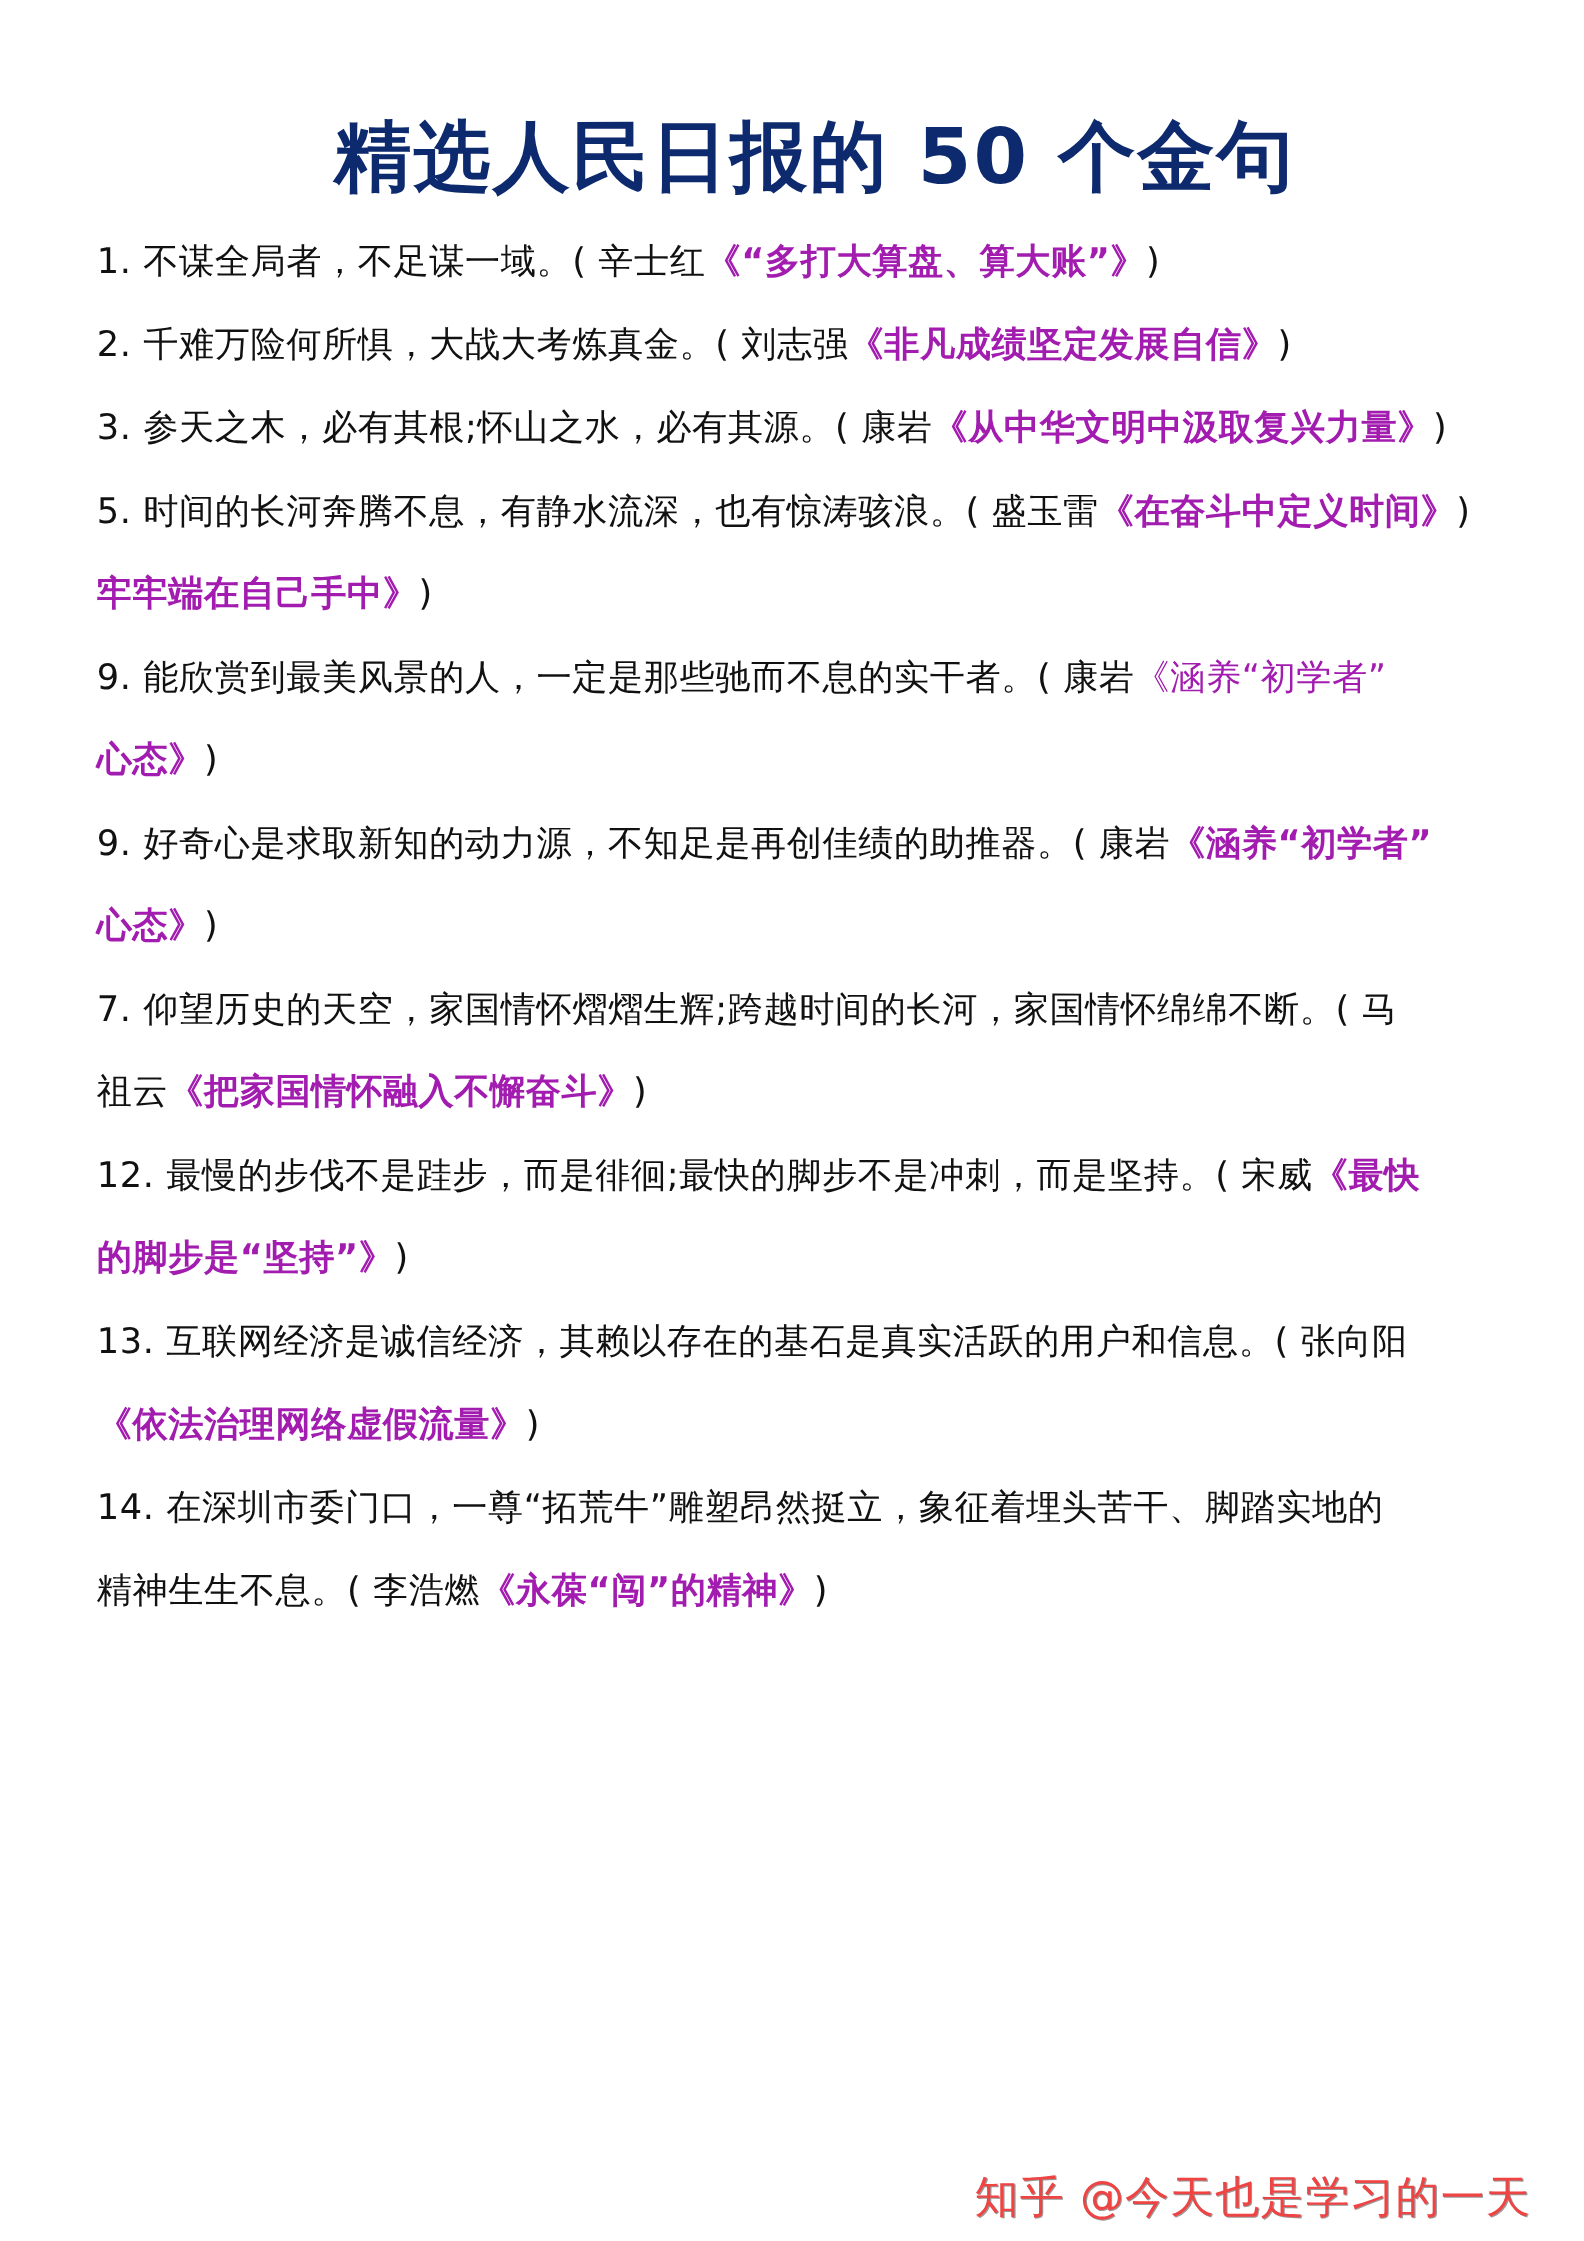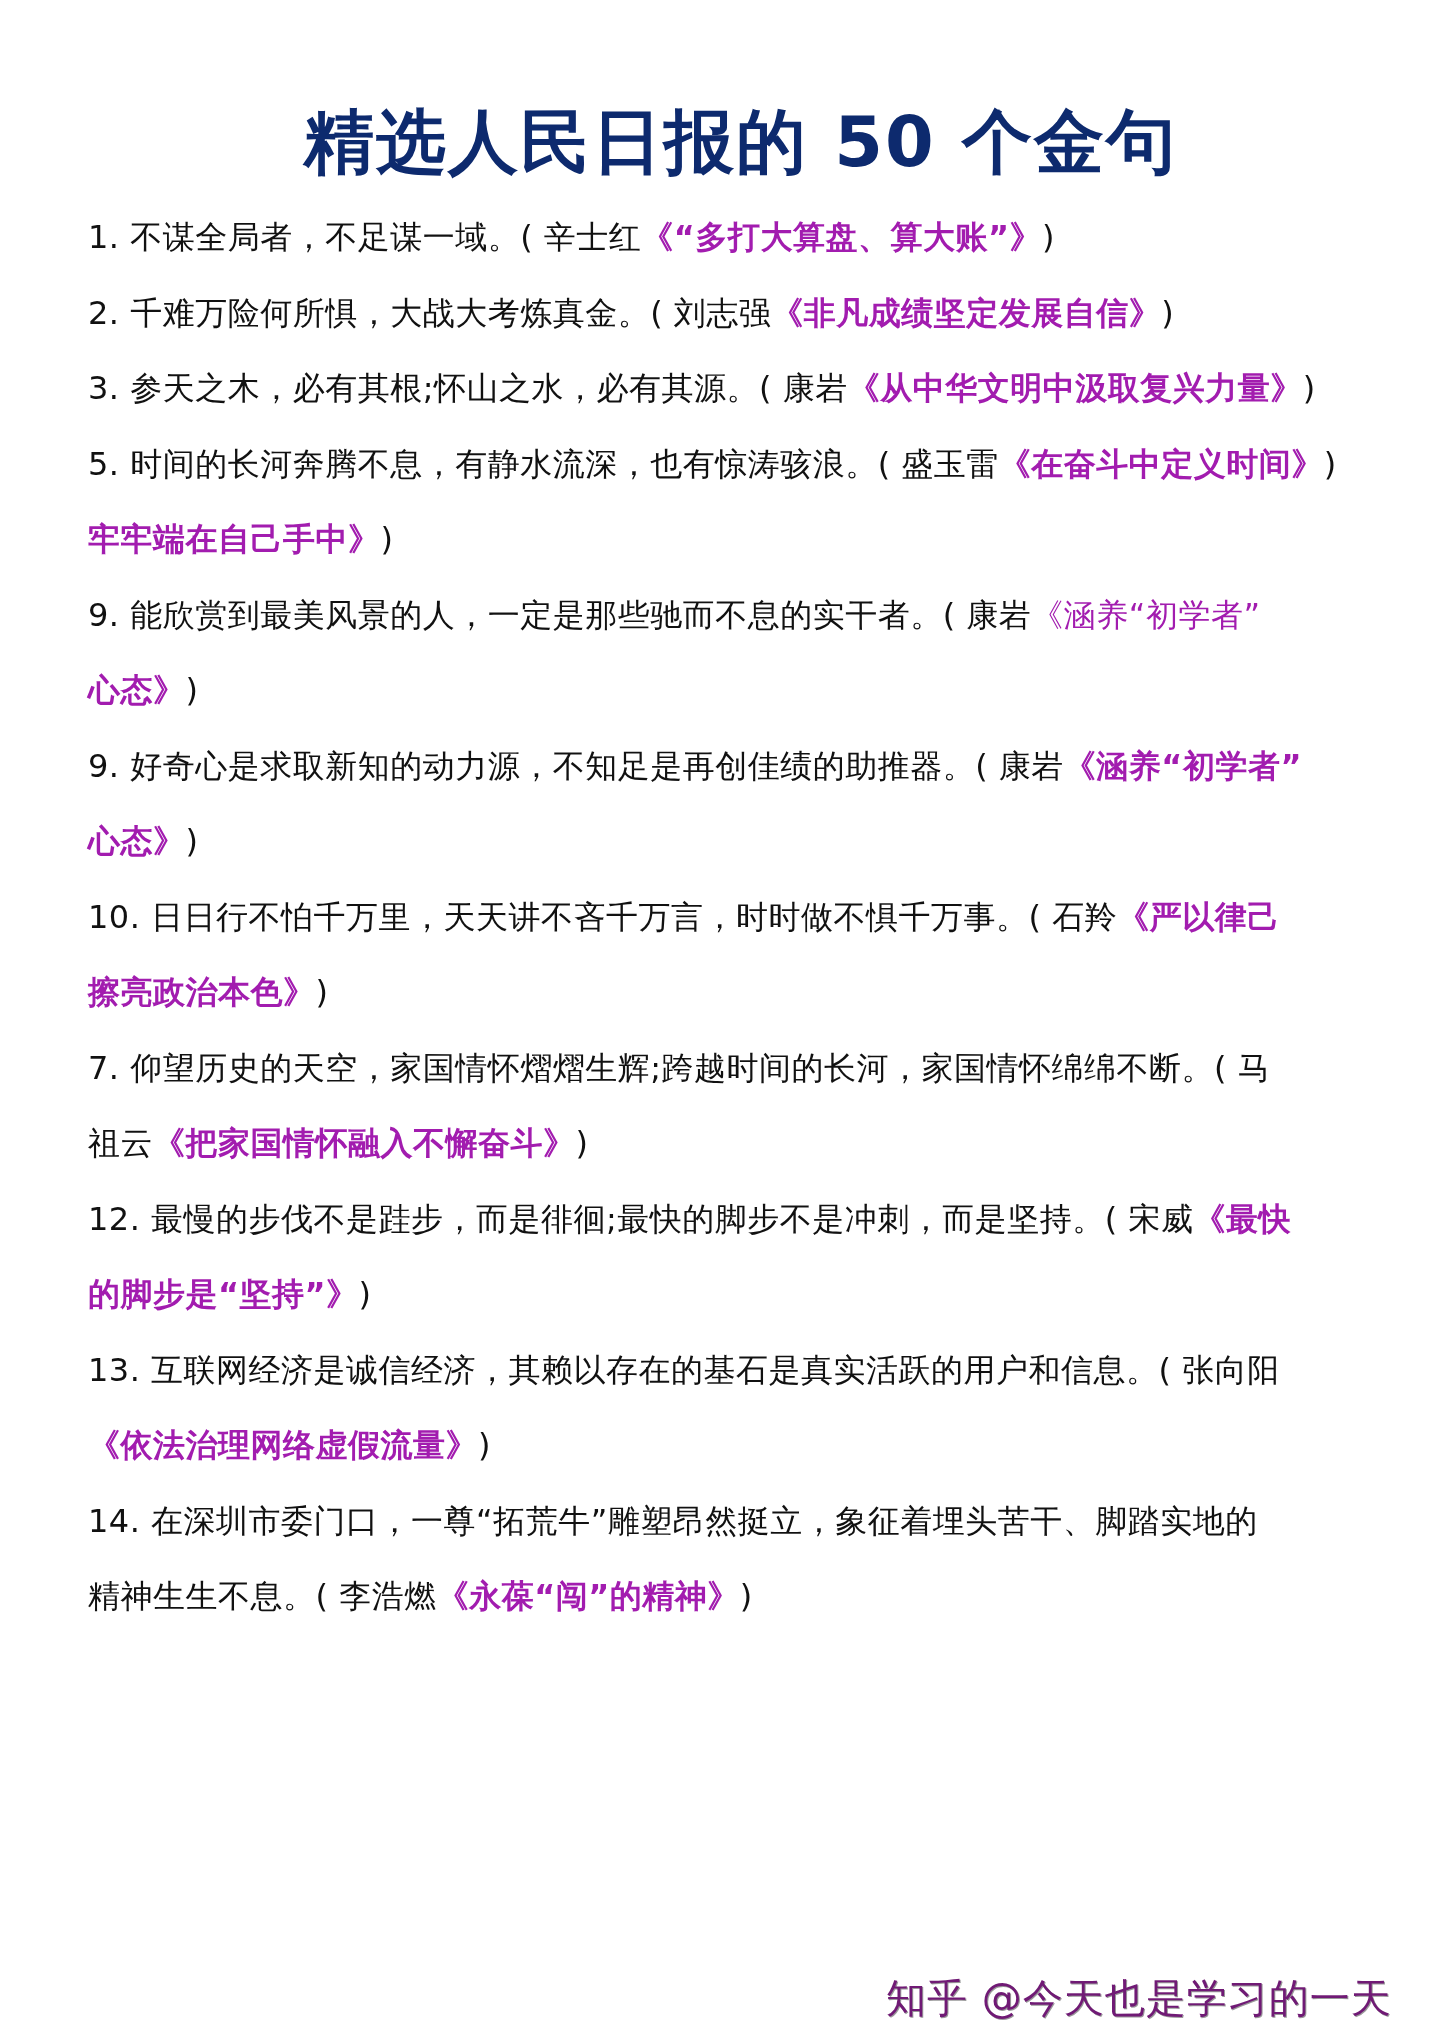--- a/index.html
+++ b/index.html
@@ -12,21 +12,21 @@
   }
   .content { position: absolute; left: 88px; top: 200px; width: 1280px; }
   .line {
     height: 75.5px; line-height: 75.5px; font-size: 32px; color: #111111;
     white-space: nowrap; letter-spacing: 0.5px;
   }
   .seg-red { color: #a21caf; font-weight: bold; }
   .seg-red.regular { font-weight: normal; }
   .watermark {
     position: absolute; left: 886px; top: 1974px; font-size: 40px; line-height: 48px;
-    color: #701a75; white-space: nowrap; letter-spacing: 1px;
+    color: #ef4444; white-space: nowrap; letter-spacing: 1px;
     text-shadow: 1px 1px 0 #9a9a9a;
   }
 </style>
 </head>
 <body>
 
 <div class="title">精选人民日报的 50 个金句</div>
 
 <div class="content" id="quote-list">
     <div>
@@ -46,24 +46,20 @@
     </div>
     <div>
       <div class="line"><span>9. 能欣赏到最美风景的人，一定是那些驰而不息的实干者。( 康岩</span><span class="seg-red regular">《涵养“初学者”</span></div>
       <div class="line"><span class="seg-red">心态》</span><span>)</span></div>
     </div>
     <div>
       <div class="line"><span>9. 好奇心是求取新知的动力源，不知足是再创佳绩的助推器。( 康岩</span><span class="seg-red">《涵养“初学者”</span></div>
       <div class="line"><span class="seg-red">心态》</span><span>)</span></div>
     </div>
     <div>
-      <div class="line"><span>10. 日日行不怕千万里，天天讲不吝千万言，时时做不惧千万事。( 石羚</span><span class="seg-red">《严以律己</span></div>
-      <div class="line"><span class="seg-red">擦亮政治本色》</span><span>)</span></div>
-    </div>
-    <div>
       <div class="line"><span>7. 仰望历史的天空，家国情怀熠熠生辉;跨越时间的长河，家国情怀绵绵不断。( 马</span></div>
       <div class="line"><span>祖云</span><span class="seg-red">《把家国情怀融入不懈奋斗》</span><span>)</span></div>
     </div>
     <div>
       <div class="line"><span>12. 最慢的步伐不是跬步，而是徘徊;最快的脚步不是冲刺，而是坚持。( 宋威</span><span class="seg-red">《最快</span></div>
       <div class="line"><span class="seg-red">的脚步是“坚持”》</span><span>)</span></div>
     </div>
     <div>
       <div class="line"><span>13. 互联网经济是诚信经济，其赖以存在的基石是真实活跃的用户和信息。( 张向阳</span></div>
       <div class="line"><span class="seg-red">《依法治理网络虚假流量》</span><span>)</span></div>

